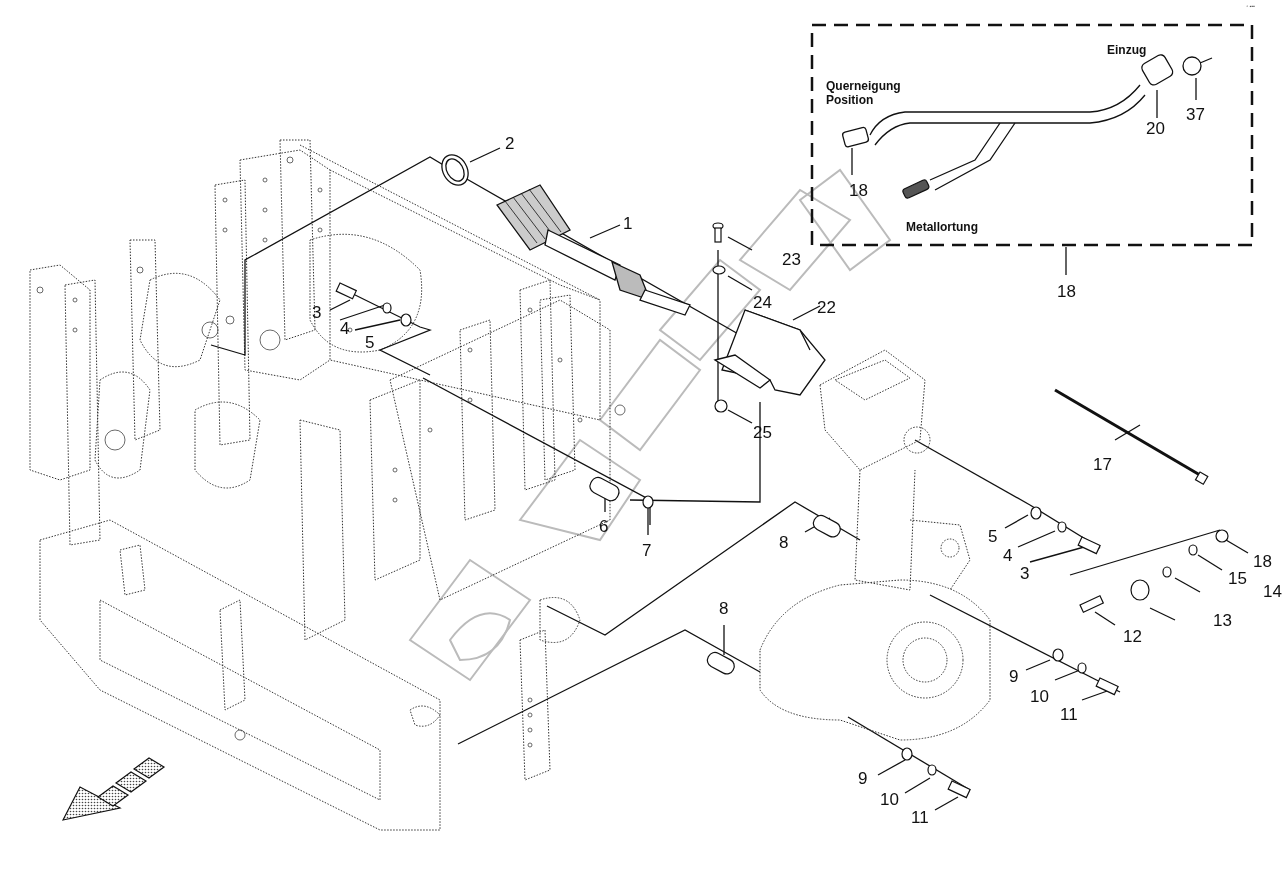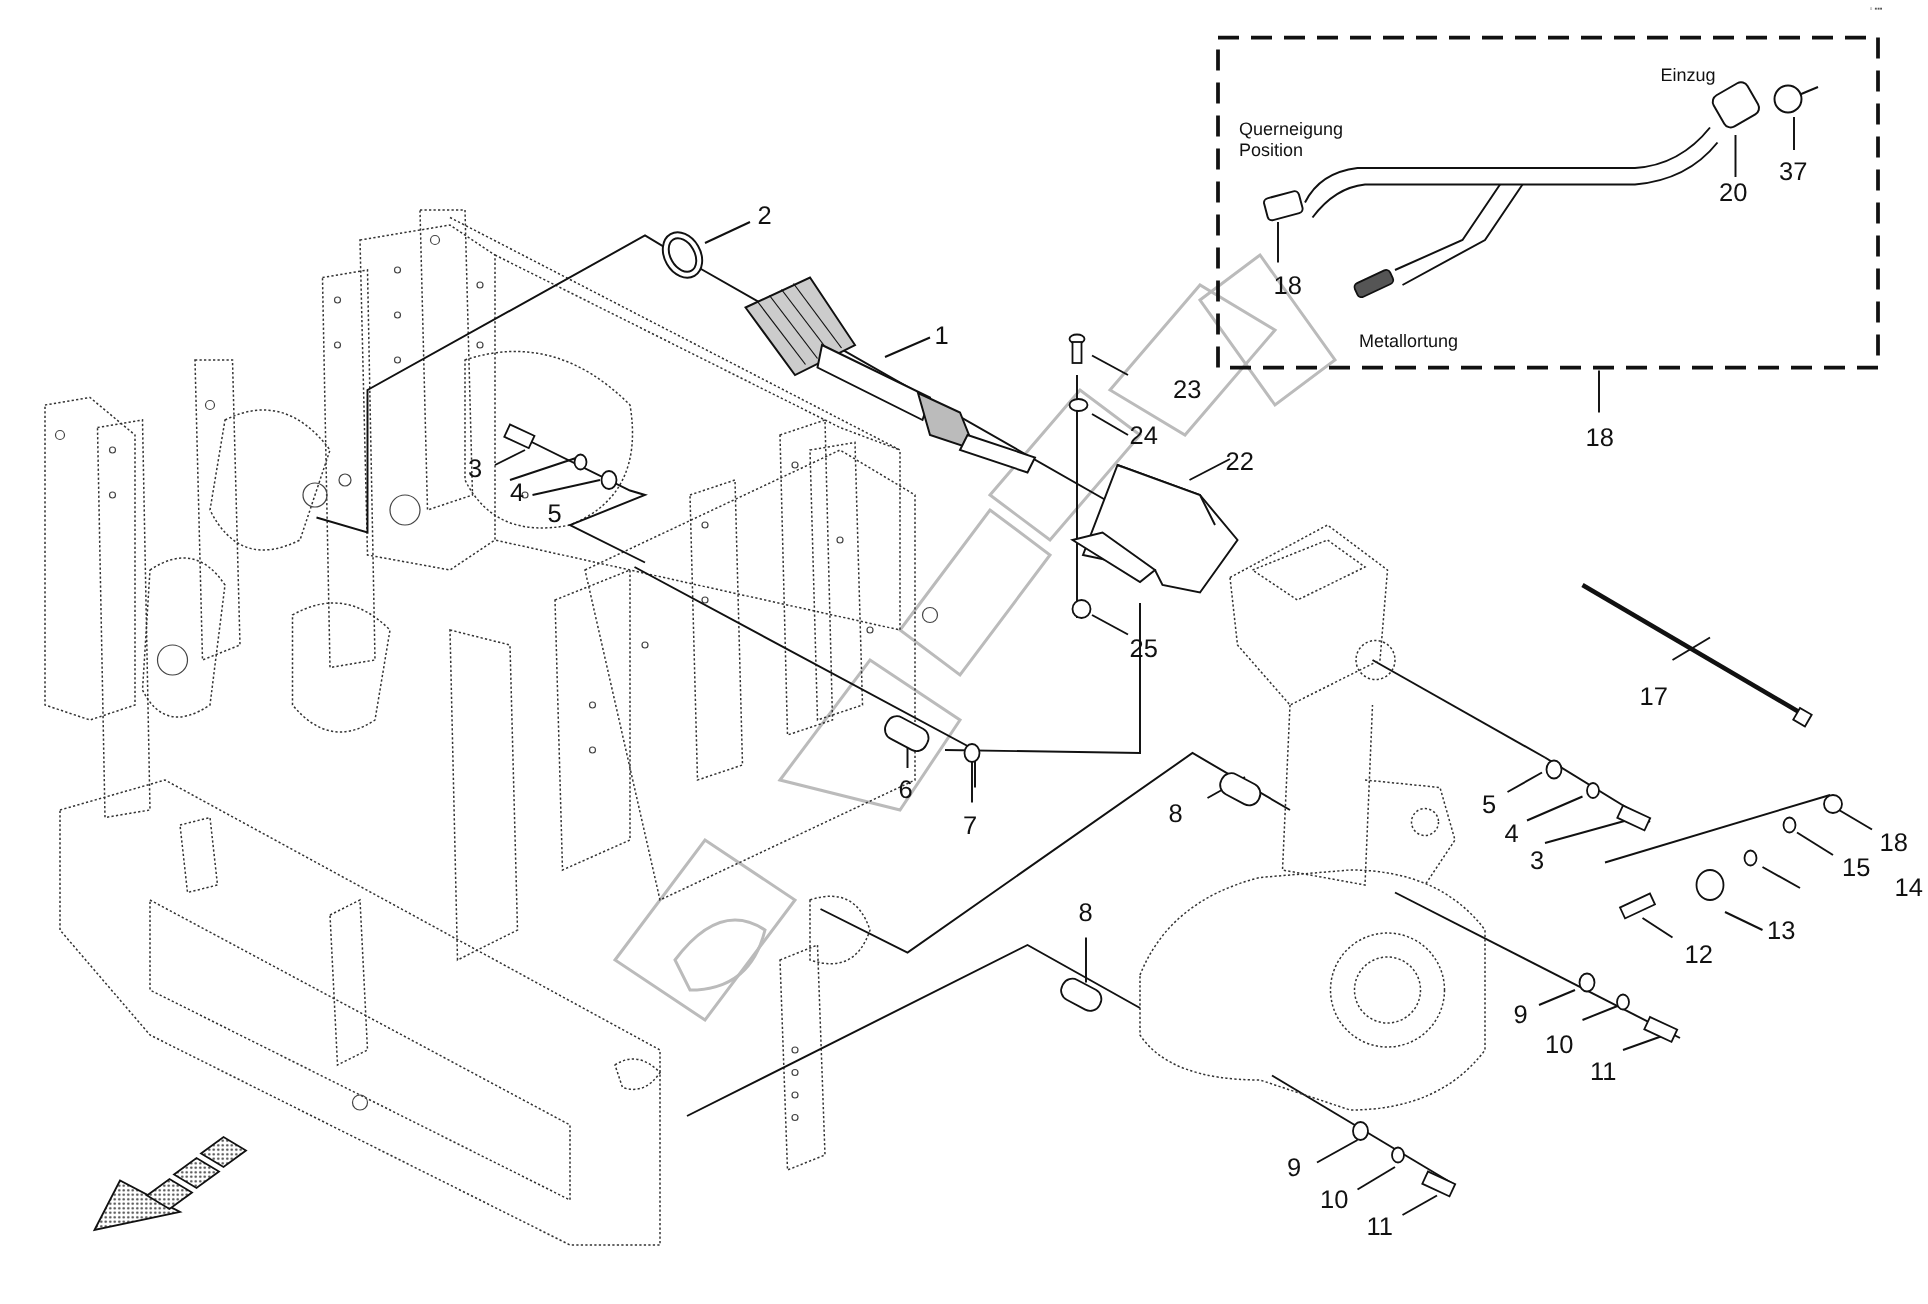--- a/index.html
+++ b/index.html
@@ -1,20 +1,20 @@
 <!DOCTYPE html>
 <html><head>
 <meta charset="utf-8">
 <style>
   html, body { margin: 0; padding: 0; background: #ffffff; }
   body { width: 1285px; height: 869px; position: relative; overflow: hidden;
          font-family: "Liberation Sans", sans-serif; }
   #canvas { position: absolute; left: 0; top: 0; width: 1285px; height: 869px; }
   .callout { position: absolute; font-size: 17px; color: #111; line-height: 1; white-space: nowrap; }
-  .note { position: absolute; font-size: 12px; color: #111; line-height: 1.2; white-space: nowrap; }
+  .note { position: absolute; font-size: 12px; color: #111; line-height: 1.2; white-space: nowrap; font-weight: bold; }
   .corner-code { position: absolute; right: 30px; top: 3px; font-size: 5px; color: #555; }
 </style>
 </head>
 <body>
 
 <svg id="canvas" viewBox="0 0 1285 869" xmlns="http://www.w3.org/2000/svg">
   <defs>
     <pattern id="dots" width="3" height="3" patternUnits="userSpaceOnUse">
       <rect width="3" height="3" fill="#fff"></rect>
       <circle cx="1.5" cy="1.5" r="0.8" fill="#444"></circle>
@@ -275,32 +275,32 @@
 <span class="callout" style="left:988px;top:528px">5</span>
 <span class="callout" style="left:1003px;top:547px">4</span>
 <span class="callout" style="left:1020px;top:565px">3</span>
 <span class="callout" style="left:1009px;top:668px">9</span>
 <span class="callout" style="left:1030px;top:688px">10</span>
 <span class="callout" style="left:1060px;top:706px">11</span>
 <span class="callout" style="left:858px;top:770px">9</span>
 <span class="callout" style="left:880px;top:791px">10</span>
 <span class="callout" style="left:911px;top:809px">11</span>
 <span class="callout" style="left:1123px;top:628px">12</span>
-<span class="callout" style="left:1178px;top:612px">13</span>
+<span class="callout" style="left:1213px;top:612px">13</span>
 <span class="callout" style="left:1263px;top:583px">14</span>
 <span class="callout" style="left:1228px;top:570px">15</span>
 <span class="callout" style="left:1253px;top:553px">18</span>
 <span class="callout" style="left:1093px;top:456px">17</span>
 <span class="callout" style="left:1057px;top:283px">18</span>
 <span class="callout" style="left:849px;top:182px">18</span>
 <span class="callout" style="left:1146px;top:120px">20</span>
 <span class="callout" style="left:1186px;top:106px">37</span>
 <span class="callout" style="left:817px;top:299px">22</span>
 <span class="callout" style="left:782px;top:251px">23</span>
-<span class="callout" style="left:753px;top:282px">24</span>
+<span class="callout" style="left:753px;top:294px">24</span>
 <span class="callout" style="left:753px;top:424px">25</span>
 
 <div class="note" style="left:826px;top:79px">
   <div>Querneigung</div>
   <div>Position</div>
 </div>
 <div class="note" style="left:1107px;top:43px">Einzug</div>
 <div class="note" style="left:906px;top:220px">Metallortung</div>
 
 <div class="corner-code">▫ ▪▪▪</div>

